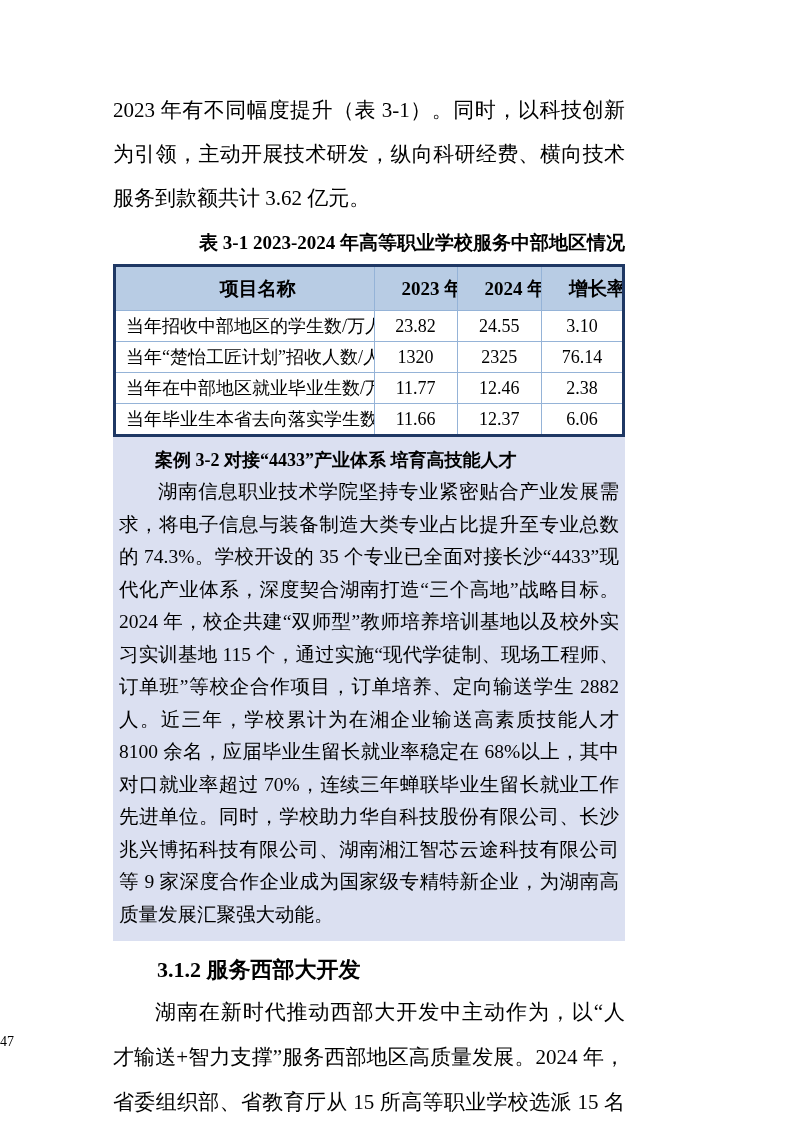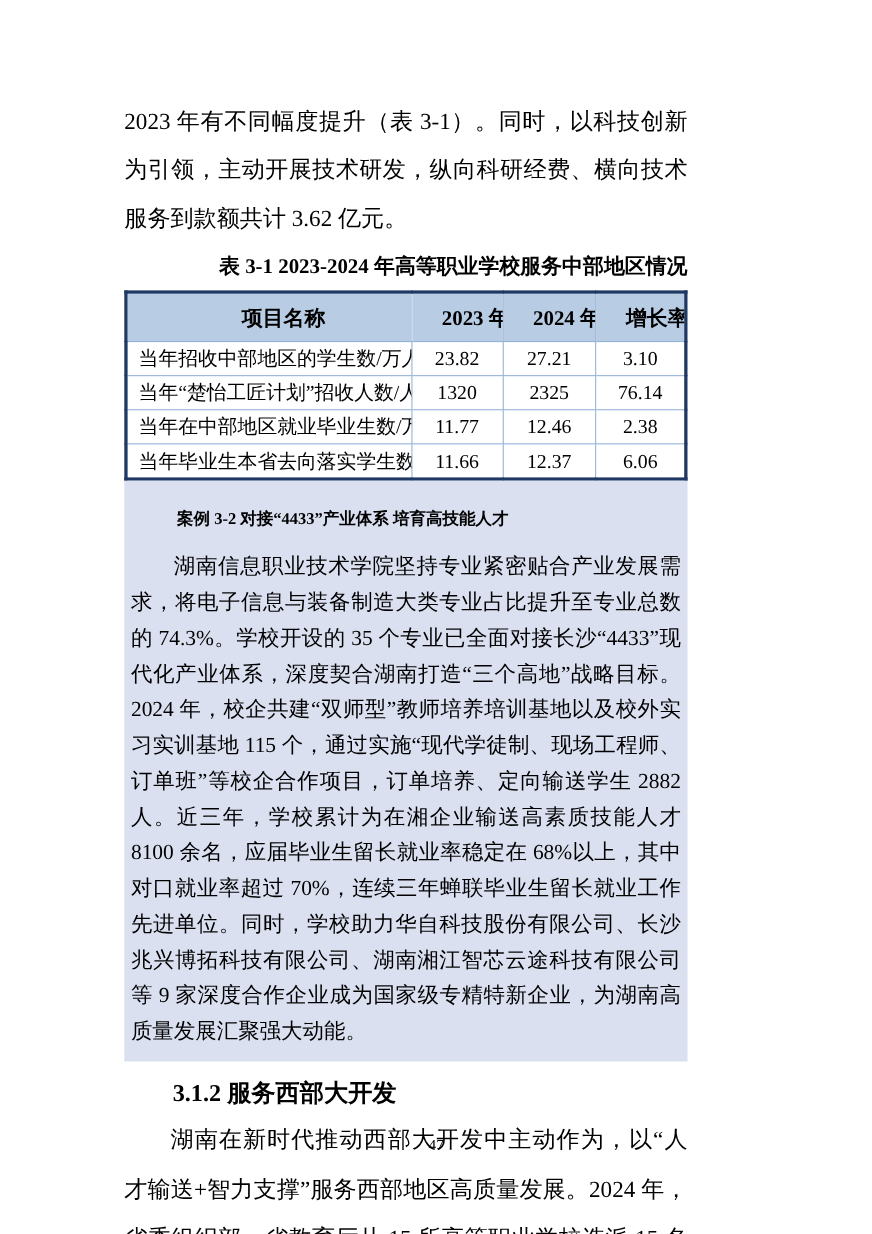--- a/index.html
+++ b/index.html
@@ -37,36 +37,36 @@
 
   .source-note{
     text-align:right;font-size:15px;font-style:italic;
     margin:4px 0 5px 0;line-height:20px;
   }
 
   .case-box{
     background:#dbe0f1;padding:7px 6px 10px 6px;margin:0;
   }
   .case-title{
-    font-weight:bold;font-size:15px;line-height:32px;
-    text-indent:2em;margin:12px;
+    font-weight:bold;font-size:18px;line-height:32px;
+    text-indent:2em;margin:0;
   }
   .case-body{
     font-size:19.5px;line-height:32.5px;text-align:justify;
     text-indent:2em;margin:0;
   }
 
   .section-heading{
     font-size:22px;font-weight:bold;margin:13px 0 0 0;
     text-indent:2em;line-height:32px;
   }
 
   .page-number{
     position:absolute;left:0;top:1034px;width:793px;
-    text-align:center;font-size:14px;
+    text-align:left;font-size:14px;
   }
 </style>
 </head>
 <body>
 
 <div class="content">
 
   <p class="para first">2023 年有不同幅度提升（表 3-1）。同时，以科技创新为引领，主动开展技术研发，纵向科研经费、横向技术服务到款额共计 3.62 亿元。</p>
 
   <div class="table-caption">表 3-1 2023-2024 年高等职业学校服务中部地区情况</div>
@@ -83,21 +83,21 @@
           <th>项目名称</th>
           <th>2023 年</th>
           <th>2024 年</th>
           <th>增长率/%</th>
         </tr>
       </thead>
     <tbody>
         <tr>
           <td class="row-label">当年招收中部地区的学生数/万人</td>
           <td class="">23.82</td>
-          <td class="">27.21</td>
+          <td class="">24.55</td>
           <td class="">3.10</td>
         </tr>
         <tr>
           <td class="row-label">当年“楚怡工匠计划”招收人数/人</td>
           <td class="">1320</td>
           <td class="">2325</td>
           <td class="">76.14</td>
         </tr>
         <tr>
           <td class="row-label">当年在中部地区就业毕业生数/万人</td>

